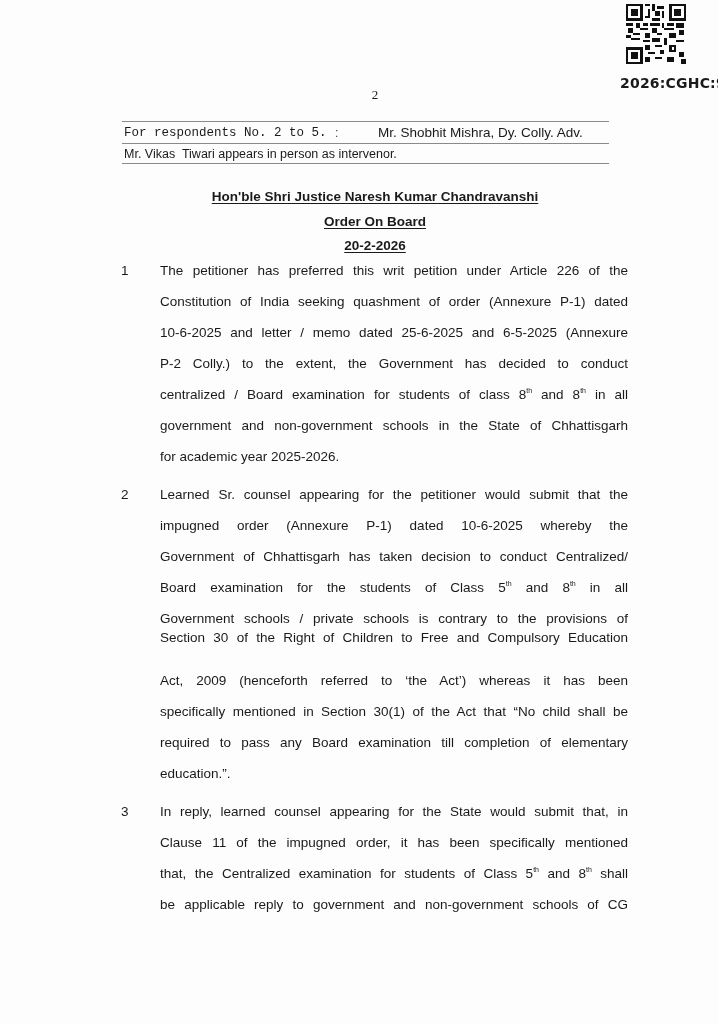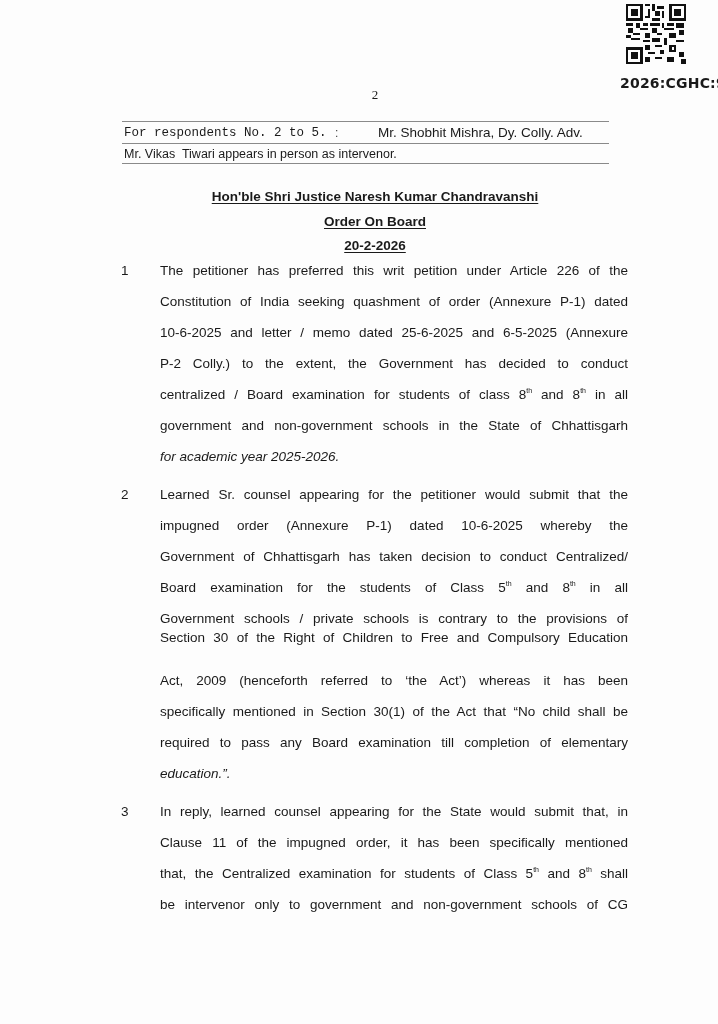--- a/index.html
+++ b/index.html
@@ -30,21 +30,21 @@
   .interv b { font-weight: normal; }
   .heading {
     position: absolute; left: 0; width: 750px; text-align: center;
     font-weight: bold; font-size: 13.5px; text-decoration: underline; text-underline-offset: 2px;
   }
   .pnum { position: absolute; left: 121px; font-size: 13.5px; }
   .line {
     position: absolute; left: 160px; width: 468px; font-size: 13.5px;
     white-space: nowrap; text-align: justify; text-align-last: justify;
   }
-  .line.last { text-align-last: left; font-style: italic; }
+  .line.last { text-align-last: left; }
   sup { font-size: 7px; vertical-align: 6px; line-height: 0; }
 </style>
 </head>
 <body>
 
 <svg class="qr" viewBox="0 0 25 25" shape-rendering="crispEdges">
   <rect x="0" y="0" width="25" height="25" fill="#fdfdfd"></rect>
   <g fill="#111">
     <rect x="0" y="0" width="7" height="7"></rect>
       <rect x="1" y="1" width="5" height="5" fill="#fdfdfd"></rect>
@@ -132,13 +132,13 @@
 <div class="line" style="top:630px">Section 30 of the Right of Children to Free and Compulsory Education</div>
 <div class="line" style="top:673px">Act, 2009 (henceforth referred to ‘the Act’) whereas  it has been</div>
 <div class="line" style="top:704px">specifically mentioned in Section 30(1) of the Act that “No child shall be</div>
 <div class="line" style="top:735px">required to pass any Board examination till completion of elementary</div>
 <div class="line last" style="top:766px">education.”.</div>
 
 <div class="pnum" style="top:804px">3</div>
 <div class="line" style="top:804px">In reply, learned counsel appearing for the State would submit that, in</div>
 <div class="line" style="top:835px">Clause 11  of the impugned order, it has been specifically mentioned</div>
 <div class="line" style="top:866px"><span>that, the Centralized  examination for students of Class 5</span><sup>th</sup><span> and 8</span><sup>th</sup><span> shall</span></div>
-<div class="line" style="top:897px">be  intervenor  only to government and non-government  schools of CG</div>
+<div class="line" style="top:897px">be  applicable  reply to government and non-government  schools of CG</div>
 
 </body></html>

